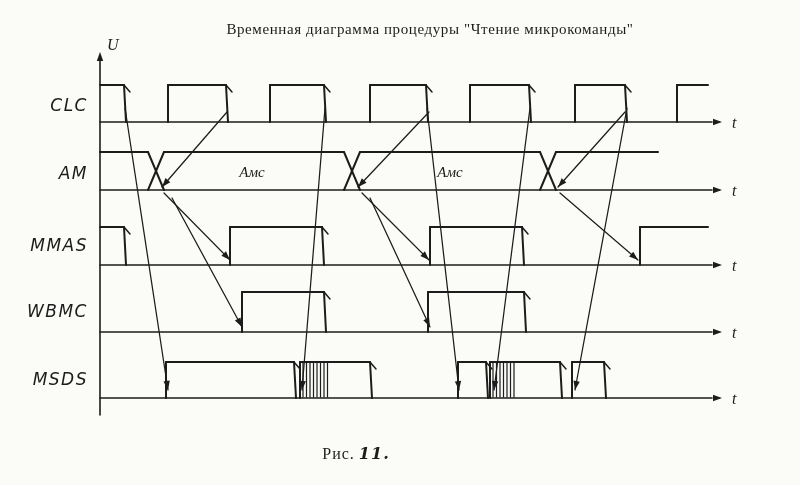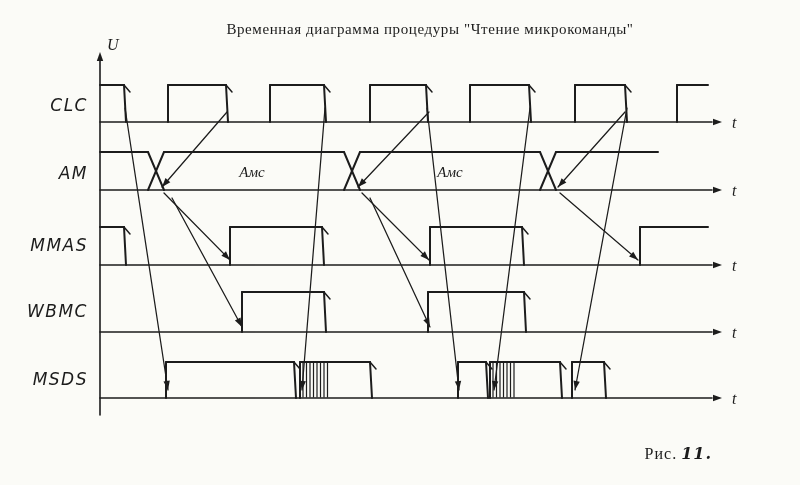--- a/index.html
+++ b/index.html
@@ -7,21 +7,21 @@
     position:relative;width:800px;height:485px;margin:0 auto;
     background:#fbfbf7;overflow:hidden;
     font-family:"Liberation Serif",serif;color:#1c1c1c;
   }
   .title{
     position:absolute;top:21px;left:70px;width:720px;
     text-align:center;font-size:15px;letter-spacing:.6px;
     font-family:"Liberation Serif",serif;
   }
   .caption{
-    position:absolute;top:444px;left:0;width:712px;text-align:right;
+    position:absolute;top:444px;left:0;width:712px;text-align:center;
     font-size:16px;letter-spacing:1px;
   }
   .caption .num{
     font-style:italic;font-weight:bold;font-family:"DejaVu Serif",serif;
     padding-left:4px;
   }
   svg{position:absolute;left:0;top:0;}
   .sig{font-family:"DejaVu Sans",sans-serif;font-style:italic;font-size:17px;
        letter-spacing:1.5px;fill:#1c1c1c;}
   .ax{font-family:"Liberation Serif",serif;font-style:italic;font-size:16px;fill:#1c1c1c;}

